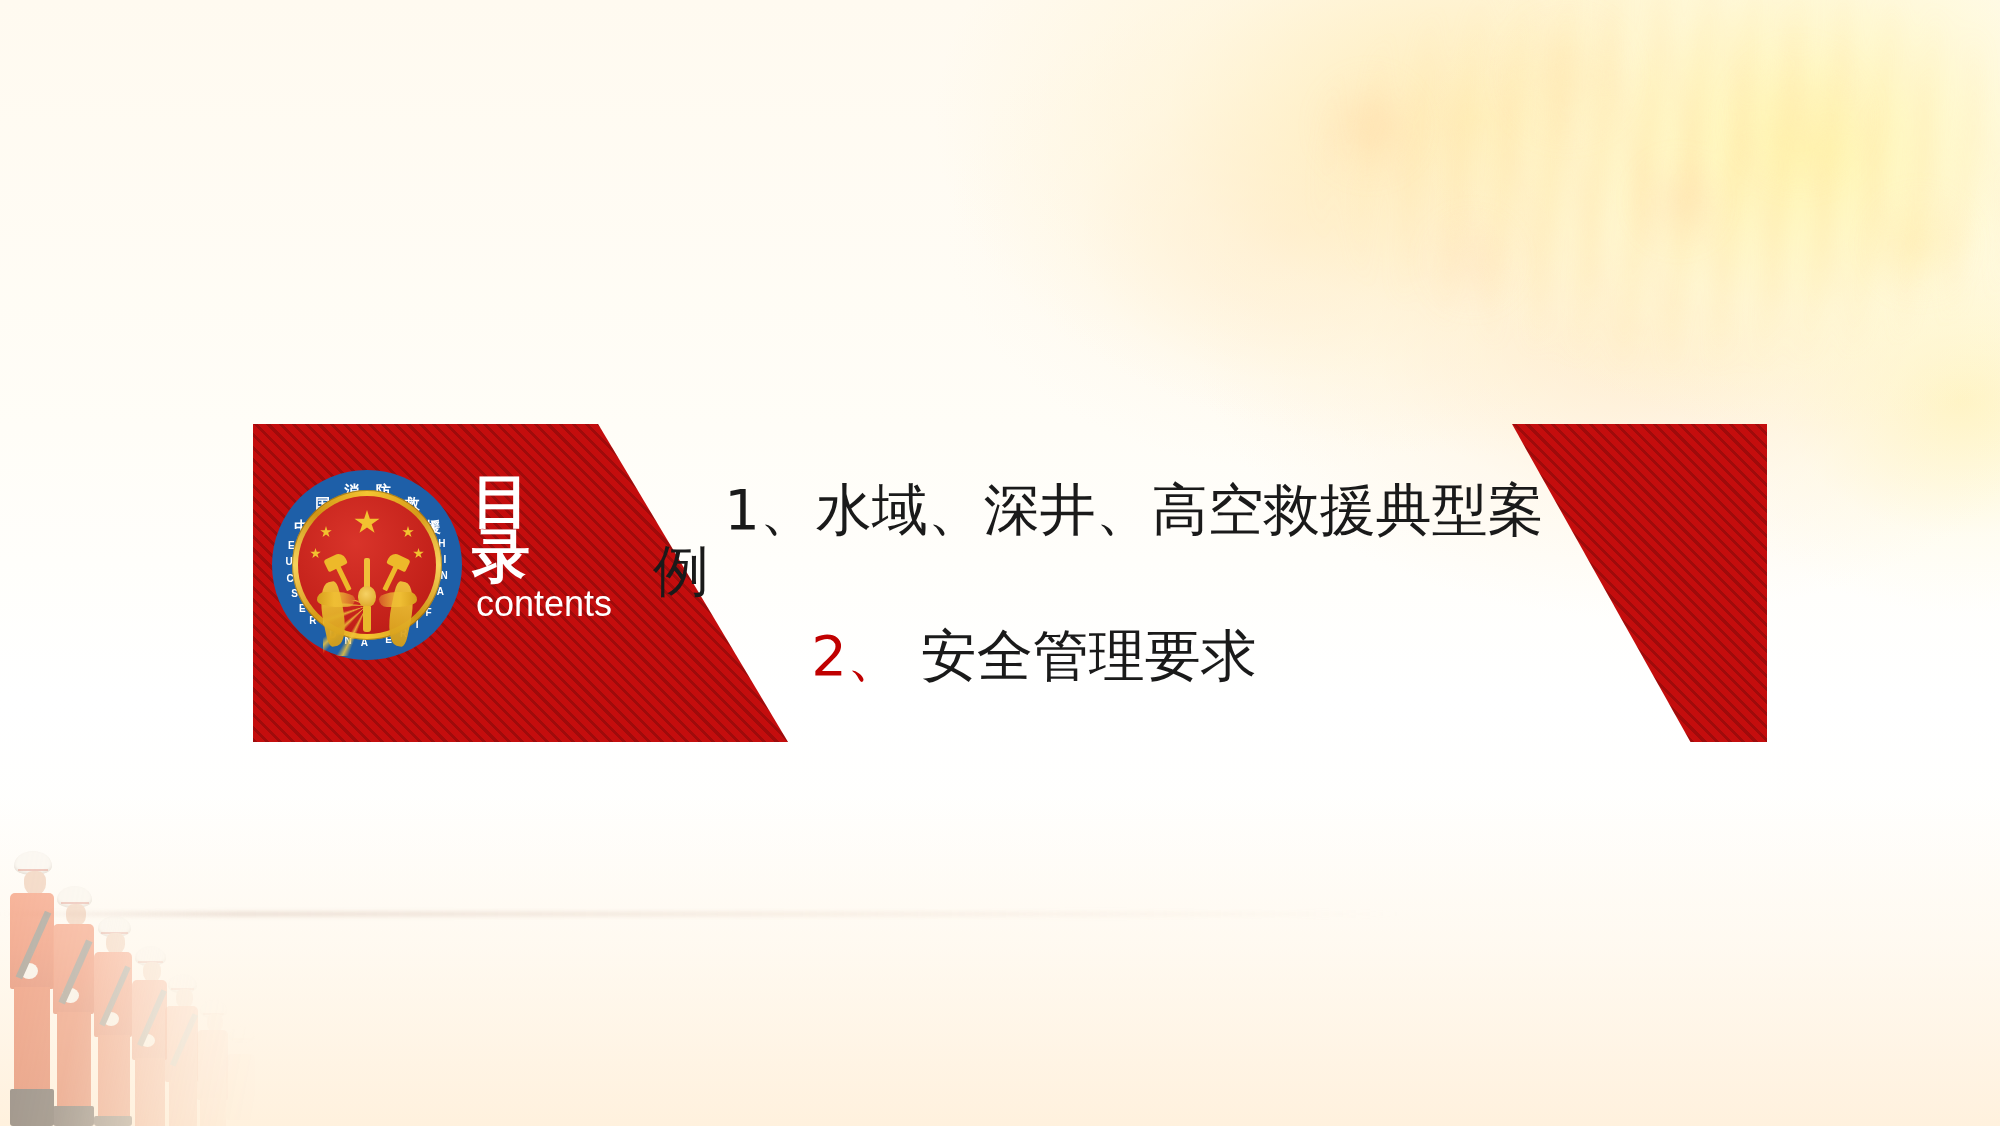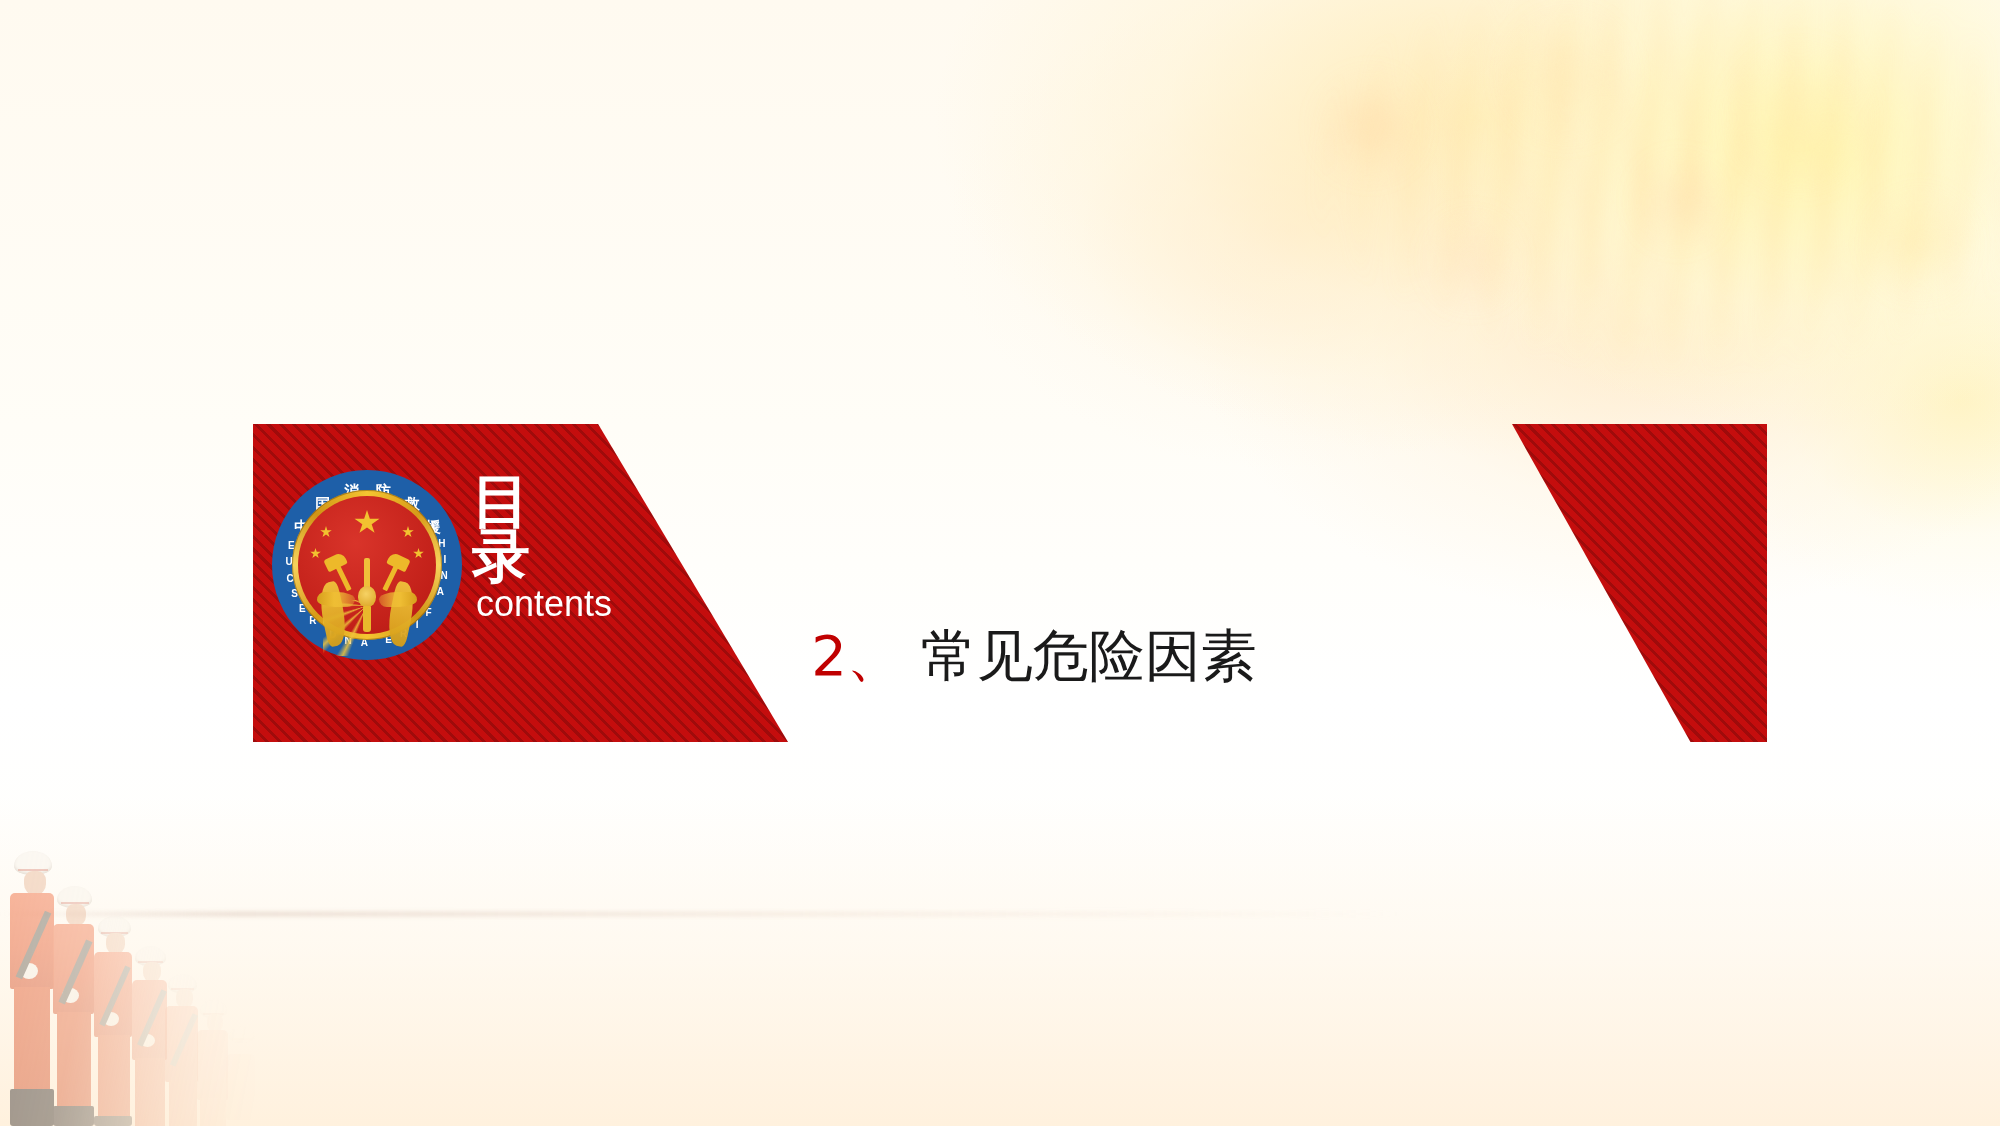--- a/index.html
+++ b/index.html
@@ -462,17 +462,20 @@
       <div class="em-nozzle"></div>
     </div>
   </div>
 
   <div class="contents-label">
     <div class="contents-cn">目</div>
     <div class="contents-cn">录</div>
     <div class="contents-en">contents</div>
   </div>
 
+  <div class="toc-item toc-1">
+    <span class="toc-num">1</span><span class="toc-num">、</span><span>水域、深井、高空救援典型案例</span>
+  </div>
   <div class="toc-item toc-2">
-    <span class="toc-num red">2</span><span class="toc-num red">、</span><span> 常见危险因素</span>
+    <span class="toc-num red">2</span><span class="toc-num red">、</span><span> 安全管理要求</span>
   </div>
 
 </div>
 
 </body></html>

